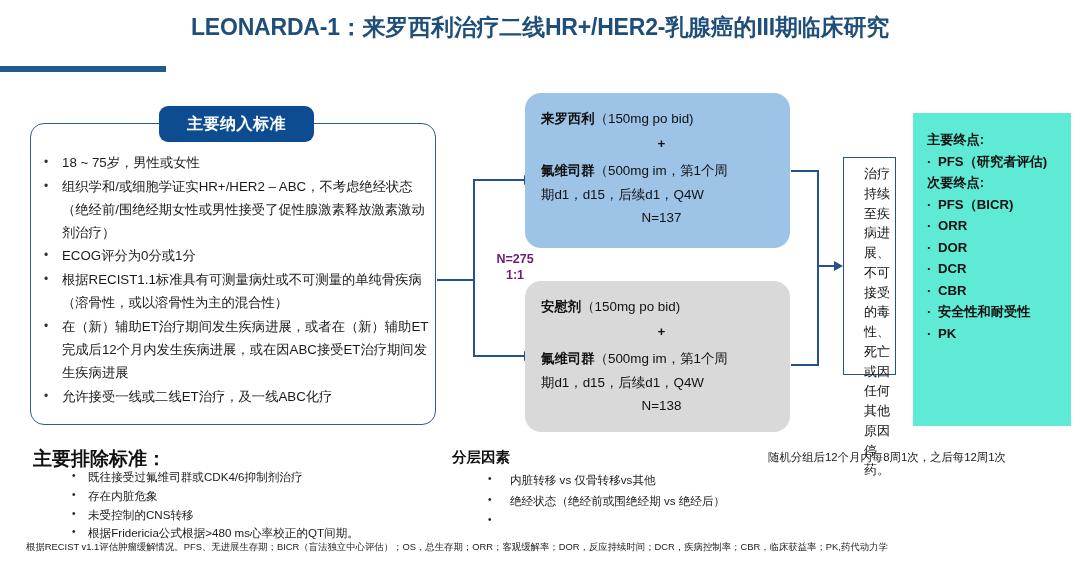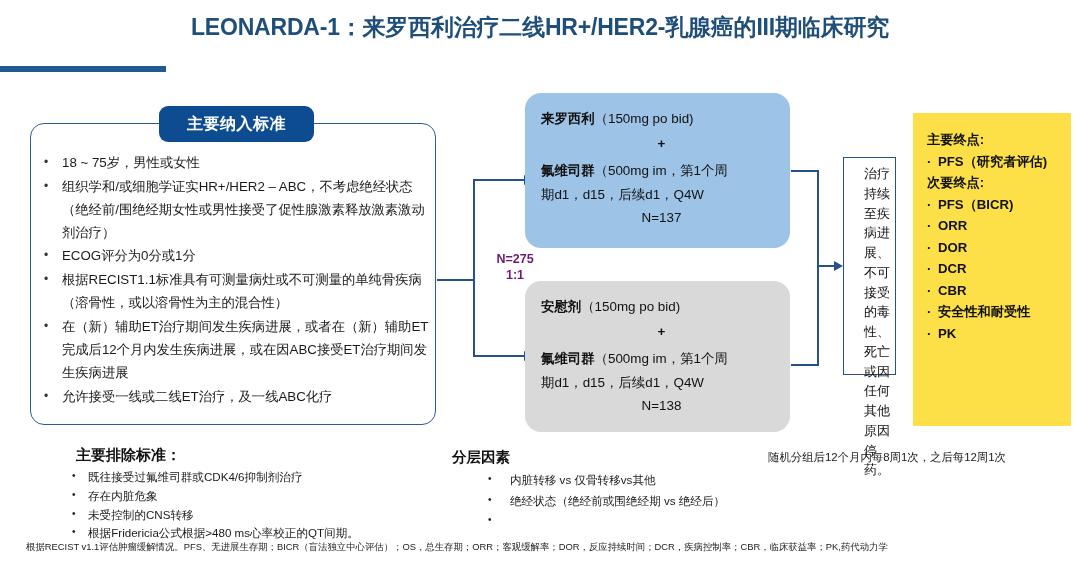--- a/index.html
+++ b/index.html
@@ -112,33 +112,33 @@
     width: 53px; height: 218px;
     border: 1.5px solid #26508E; background: #ffffff;
     font-size: 13px; color: #111; line-height: 1.52;
     padding: 6px 4px 4px 20px;
   }
 
   
   .end-box {
     position: absolute; left: 913px; top: 113px;
     width: 158px; height: 313px;
-    background: #fde047;
+    background: #5eead4;
     padding: 16px 0 0 14px;
     font-size: 13.2px; color: #111;
     line-height: 1.63;
   }
   .end-box .hd { font-weight: bold; }
   .end-box .li { font-weight: bold; white-space: nowrap; }
   .end-box .li .b { display:inline-block; width: 11px; }
 
   
   .excl-title {
     position: absolute; left: 33px; top: 446px;
-    font-size: 15px; font-weight: bold; color: #111; margin-left: 43px;
+    font-size: 19px; font-weight: bold; color: #111;
   }
   .excl-list {
     position: absolute; left: 72px; top: 468px; width: 400px;
     font-size: 11.6px; color: #1a1a1a; line-height: 1.62;
   }
   .excl-list .li { display:flex; }
   .excl-list .bullet { flex:0 0 16px; font-size:10px; }
 
   .strat-title {
     position: absolute; left: 452px; top: 448px;

